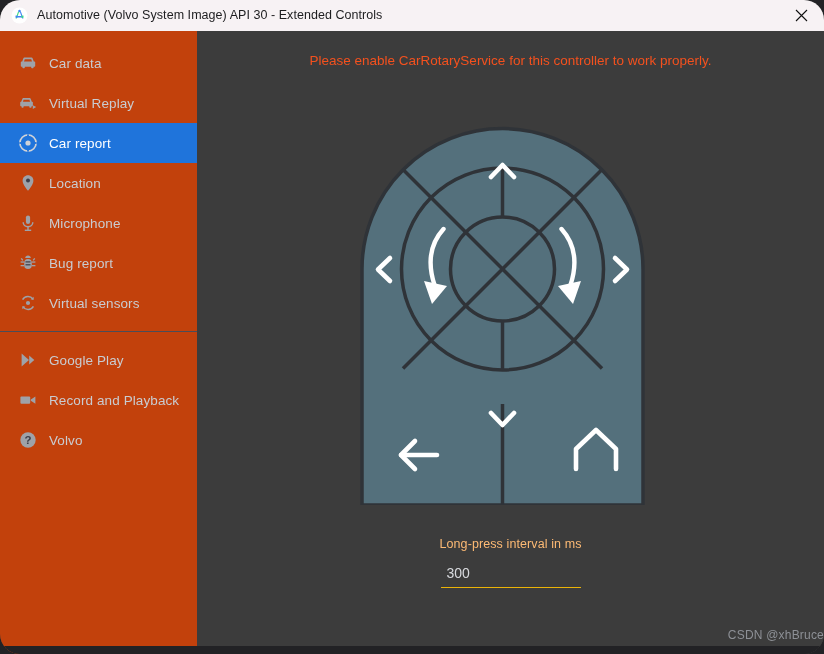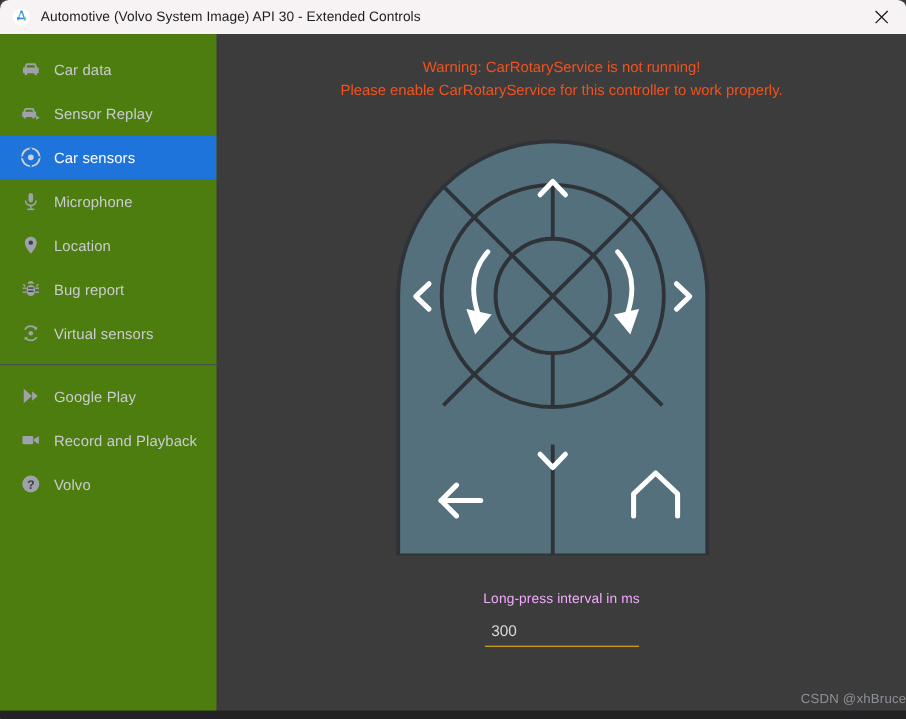--- a/index.html
+++ b/index.html
@@ -15,21 +15,21 @@
     font-family: "Liberation Sans", sans-serif;
     -webkit-font-smoothing: antialiased;
   }
 
   #window {
     position: absolute;
     left: 0; top: 0;
     width: 824px;
     height: 654px;
     background: #3c3c3c;
-    border-radius: 2px;
+    border-radius: 20px;
     overflow: hidden;
     box-sizing: border-box;
   }
 
   
   #titlebar {
     position: absolute;
     left: 0; top: 0;
     width: 824px;
     height: 31px;
@@ -68,21 +68,21 @@
   }
   #close-btn svg { display:block; }
 
   
   #sidebar {
     position: absolute;
     left: 0;
     top: 31px;
     width: 197px;
     height: 623px;
-    background: #4d7c0f;
+    background: #c2410c;
     box-sizing: border-box;
     overflow: hidden;
   }
   .nav-item {
     position: relative;
     height: 40px;
     display: flex;
     align-items: center;
     padding-left: 17px;
     box-sizing: border-box;
@@ -150,21 +150,21 @@
     position: absolute;
     left: 0;
     top: 506px;
     width: 627px;
     display: flex;
     flex-direction: column;
     align-items: center;
   }
   #interval-label {
     font-size: 12.5px;
-    color: #f0abfc;
+    color: #fdba74;
     letter-spacing: 0.1px;
   }
   #interval-field {
     margin-top: 9px;
     width: 140px;
     height: 28px;
     background: transparent;
     border: none;
     border-bottom: 1px solid #eab308;
     color: #d8dade;
@@ -240,58 +240,58 @@
 
     <div class="nav-item">
       <span class="ico">
         <svg width="20" height="20" viewBox="0 0 20 20" fill="#9ea2a9">
           <path d="M3.2 8.7 L4.3 5.9 C4.5 5.4 4.9 5.1 5.4 5.1 L11.6 5.1 C12.2 5.1 12.6 5.4 12.8 5.9 L13.8 8.7 L14.2 8.7 C14.6 8.7 14.9 9.0 14.9 9.4 L14.9 12.6 C14.9 13.0 14.6 13.3 14.2 13.3 L13.5 13.3 L13.5 14.1 C13.5 14.5 13.2 14.8 12.8 14.8 L12.0 14.8 C11.6 14.8 11.3 14.5 11.3 14.1 L11.3 13.3 L5.6 13.3 L5.6 14.1 C5.6 14.5 5.3 14.8 4.9 14.8 L4.2 14.8 C3.8 14.8 3.5 14.5 3.5 14.1 L3.5 13.3 L2.9 13.3 C2.5 13.3 2.2 13.0 2.2 12.6 L2.2 9.4 C2.2 9.0 2.5 8.7 2.9 8.7 Z M4.9 8.7 L12.1 8.7 L11.4 6.7 L5.6 6.7 Z"></path>
           <circle cx="4.6" cy="11.0" r="0.95"></circle>
           <circle cx="10.6" cy="11.0" r="0.95"></circle>
           <path d="M14.8 12.3 L18.2 14.1 L14.8 15.9 Z"></path>
         </svg>
       </span>
-      <span class="lbl">Sensor Replay</span>
+      <span class="lbl">Virtual Replay</span>
     </div>
 
     <div class="nav-item selected">
       <span class="ico">
         <svg width="20" height="20" viewBox="0 0 20 20">
           <circle cx="10" cy="10" r="8.1" fill="none" stroke="#cfd2d7" stroke-width="1.7"></circle>
           <circle cx="10" cy="10" r="2.6" fill="#cfd2d7"></circle>
           <rect x="9.1" y="1.3" width="1.8" height="3.4" fill="#1f74db"></rect>
           <rect x="9.1" y="15.3" width="1.8" height="3.4" fill="#1f74db"></rect>
           <rect x="1.3" y="9.1" width="3.4" height="1.8" fill="#1f74db"></rect>
           <rect x="15.3" y="9.1" width="3.4" height="1.8" fill="#1f74db"></rect>
         </svg>
       </span>
-      <span class="lbl">Car sensors</span>
-    </div>
-
+      <span class="lbl">Car report</span>
+    </div>
+
+
+    <div class="nav-item">
+      <span class="ico">
+        <svg width="20" height="20" viewBox="0 0 20 20" fill="#9ea2a9">
+          <path d="M10 2.3 C7.0 2.3 4.6 4.7 4.6 7.7 C4.6 11.7 10 17.7 10 17.7 C10 17.7 15.4 11.7 15.4 7.7 C15.4 4.7 13.0 2.3 10 2.3 Z"></path>
+          <circle cx="10" cy="7.6" r="2.0" fill="#3c3f4a"></circle>
+        </svg>
+      </span>
+      <span class="lbl">Location</span>
+    </div>
 
     <div class="nav-item">
       <span class="ico">
         <svg width="20" height="20" viewBox="0 0 20 20" fill="#9ea2a9">
           <rect x="7.9" y="2.4" width="4.2" height="8.6" rx="2.1"></rect>
           <path d="M5.2 9.3 C5.2 12.0 7.3 13.8 10 13.8 C12.7 13.8 14.8 12.0 14.8 9.3" fill="none" stroke="#9ea2a9" stroke-width="1.5"></path>
           <rect x="9.3" y="13.6" width="1.4" height="4.0"></rect>
           <rect x="6.8" y="16.6" width="6.4" height="1.4"></rect>
         </svg>
       </span>
       <span class="lbl">Microphone</span>
-    </div>
-
-    <div class="nav-item">
-      <span class="ico">
-        <svg width="20" height="20" viewBox="0 0 20 20" fill="#9ea2a9">
-          <path d="M10 2.3 C7.0 2.3 4.6 4.7 4.6 7.7 C4.6 11.7 10 17.7 10 17.7 C10 17.7 15.4 11.7 15.4 7.7 C15.4 4.7 13.0 2.3 10 2.3 Z"></path>
-          <circle cx="10" cy="7.6" r="2.0" fill="#3c3f4a"></circle>
-        </svg>
-      </span>
-      <span class="lbl">Location</span>
     </div>
 
     <div class="nav-item">
       <span class="ico">
         <svg width="20" height="20" viewBox="0 0 20 20" fill="#9ea2a9">
           <path d="M7.2 5.0 C7.2 3.5 8.4 2.5 10 2.5 C11.6 2.5 12.8 3.5 12.8 5.0 Z"></path>
           <rect x="6.2" y="6.1" width="7.6" height="10.0" rx="3.8"></rect>
           <rect x="2.6" y="8.4" width="3.4" height="1.3"></rect>
           <rect x="14.0" y="8.4" width="3.4" height="1.3"></rect>
           <rect x="2.6" y="12.0" width="3.4" height="1.3"></rect>
@@ -348,21 +348,20 @@
           <text x="10" y="14.4" text-anchor="middle" font-family="Liberation Sans, sans-serif" font-size="11.5" font-weight="bold" fill="#3c3f4a">?</text>
         </svg>
       </span>
       <span class="lbl">Volvo</span>
     </div>
   </div>
 
   <div id="main">
 
     <div id="warning">
-      <div>Warning: CarRotaryService is not running!</div>
       <div>Please enable CarRotaryService for this controller to work properly.</div>
     </div>
 
     <div id="rotary-wrap">
       <svg width="285" height="380" viewBox="0 0 285 380">
         <defs>
 
           <clipPath id="clip-outer">
             <path d="M2 380 L2 144 A140.5 140.5 0 0 1 283 144 L283 380 Z"></path>
           </clipPath>

